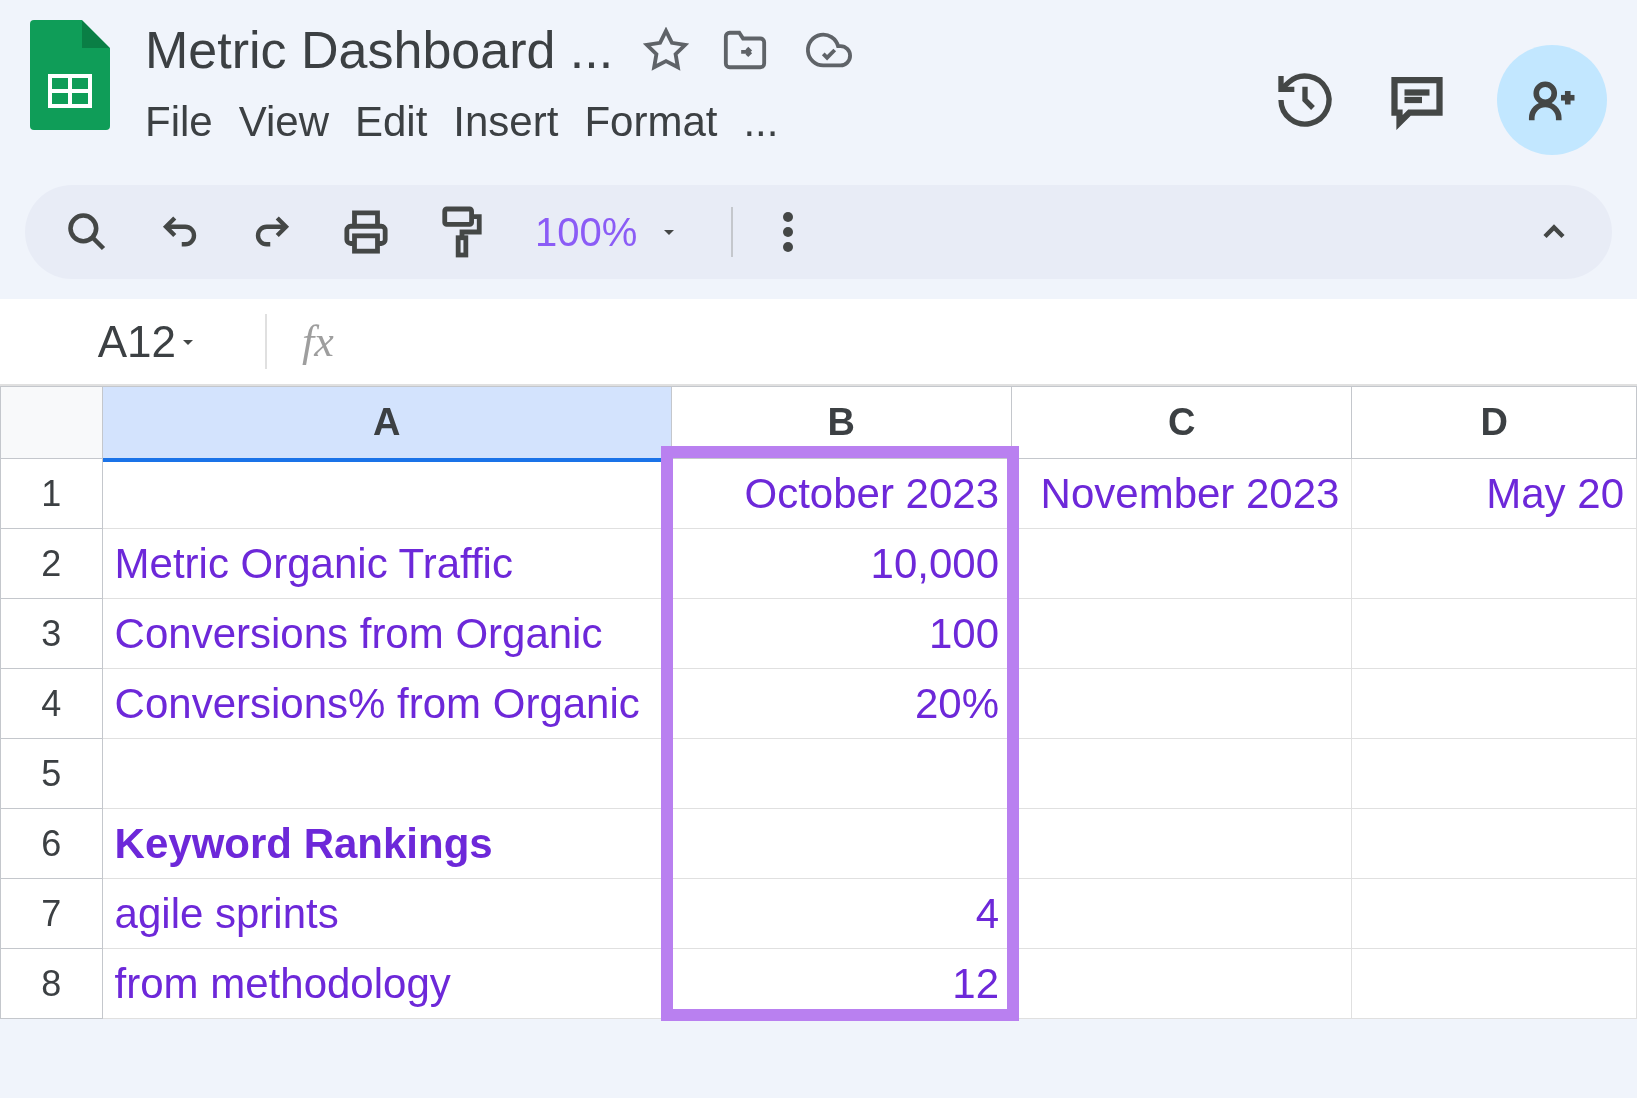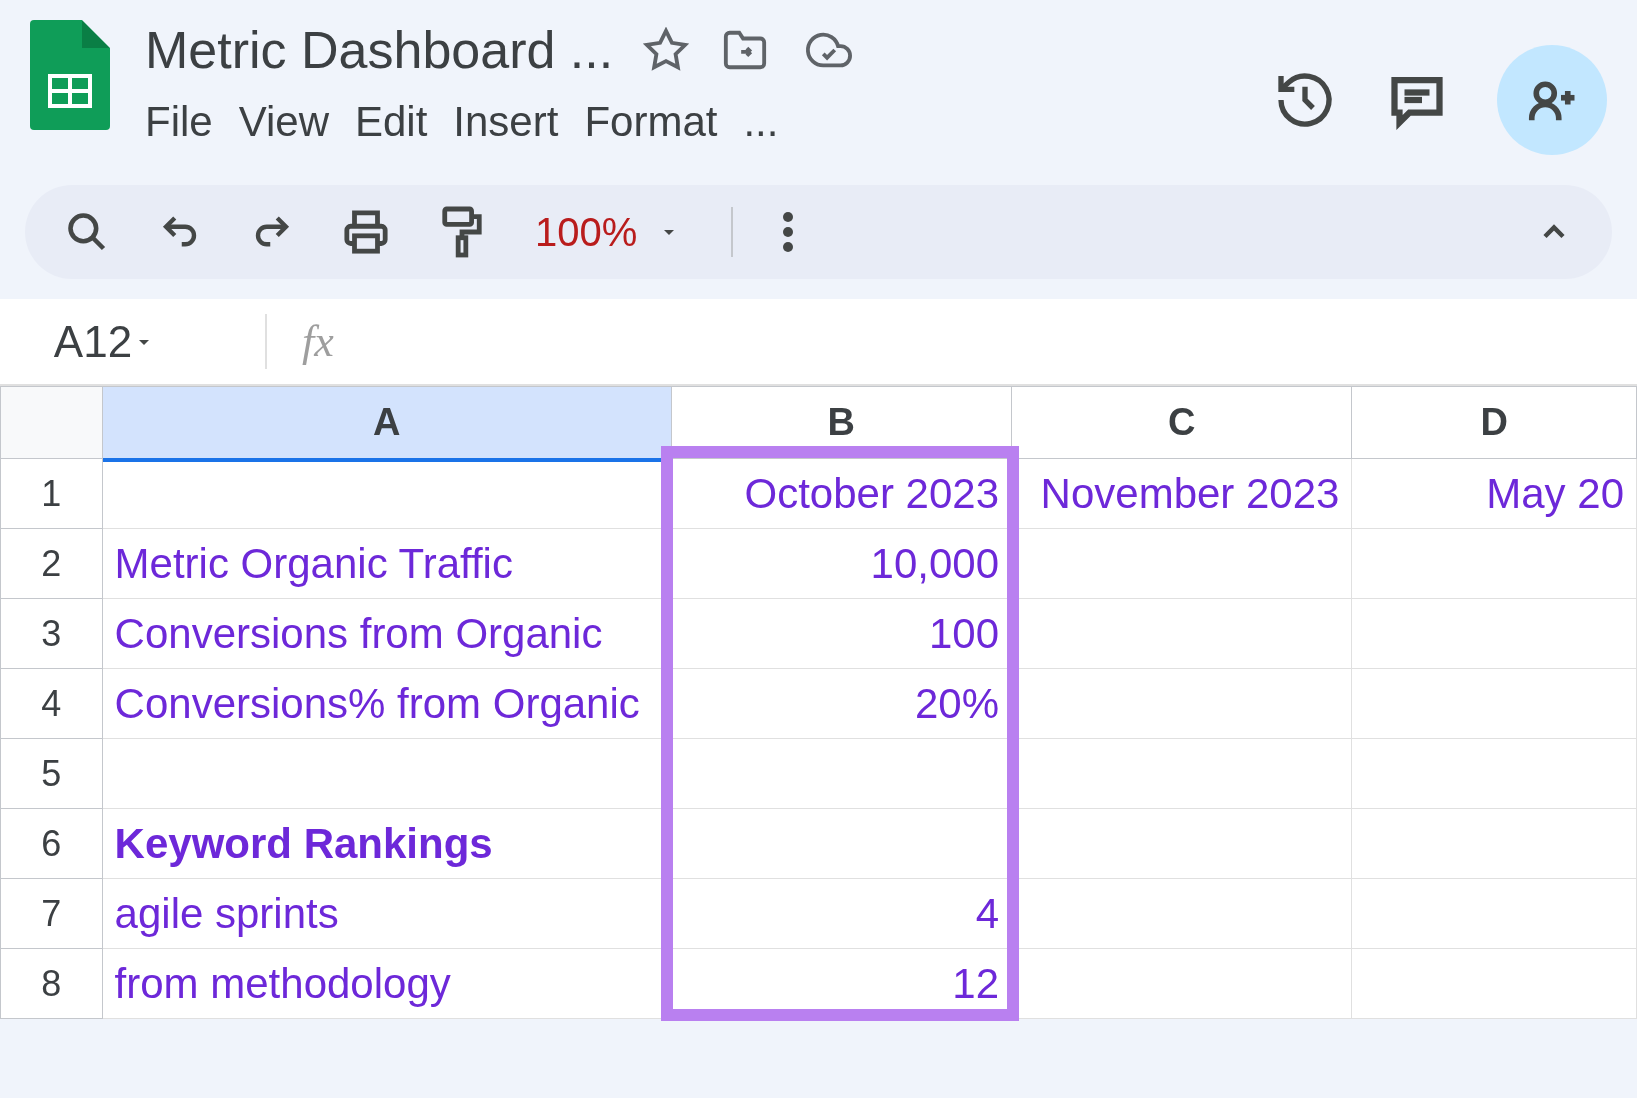--- a/index.html
+++ b/index.html
@@ -134,39 +134,39 @@
     .toolbar-divider {
       width: 2px;
       height: 50px;
       background: #c4c7cc;
     }
     .zoom-control {
       display: flex;
       align-items: center;
       gap: 20px;
       font-size: 40px;
-      color: #b91c1c;
+      color: #8b5cf6;
     }
     .collapse-btn {
       margin-left: auto;
     }
     .cell-ref-bar {
       display: flex;
       align-items: center;
       padding: 15px 10px;
       border-bottom: 2px solid #e0e0e0;
       background: white;
     }
     .cell-ref {
       font-size: 44px;
       color: #3c4043;
       width: 220px;
       display: flex;
       align-items: center;
-      justify-content: center;
+      justify-content: flex-end;
       padding-right: 30px;
     }
     .fx-divider {
       width: 2px;
       height: 55px;
       background: #e0e0e0;
       margin: 0 35px;
     }
     .fx-label {
       font-size: 44px;

